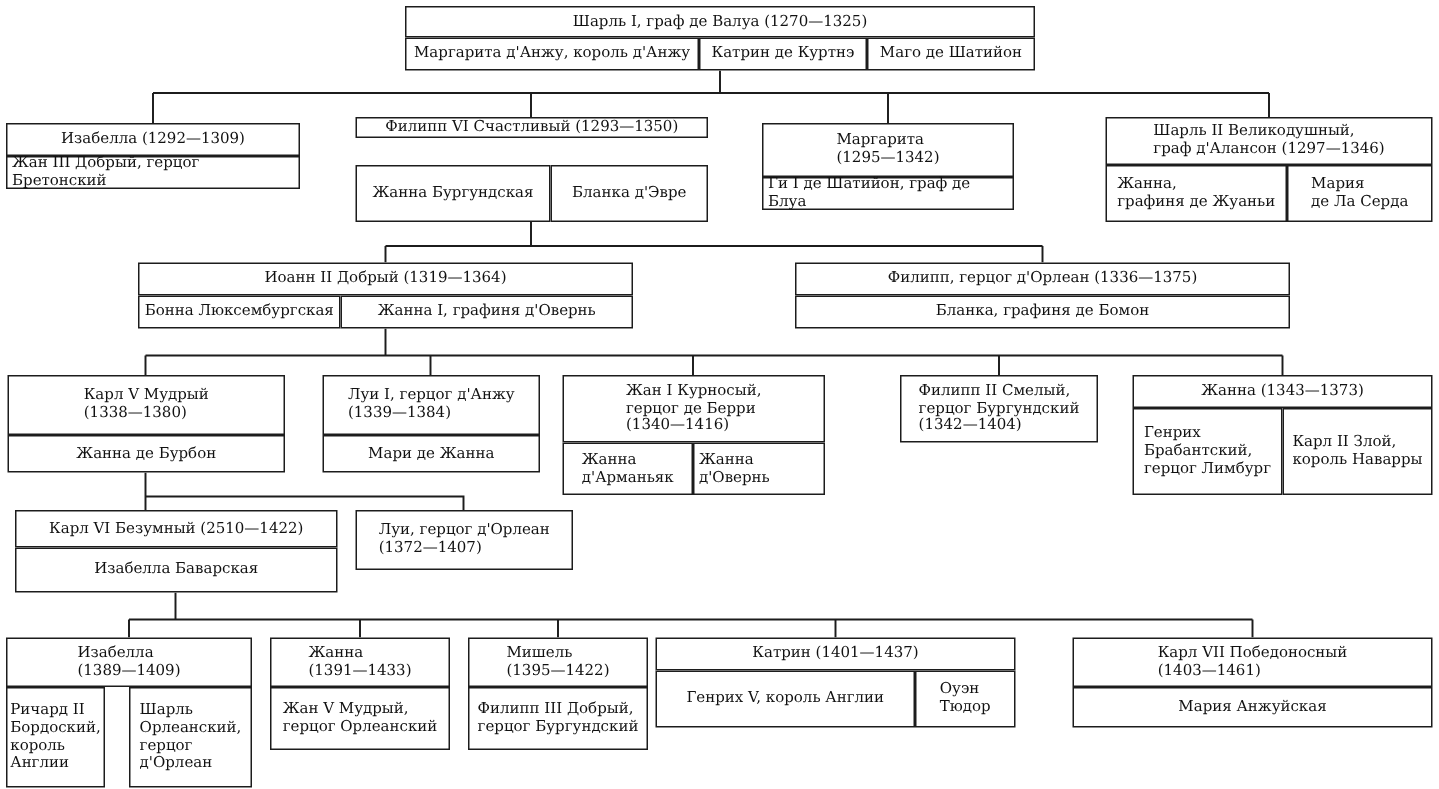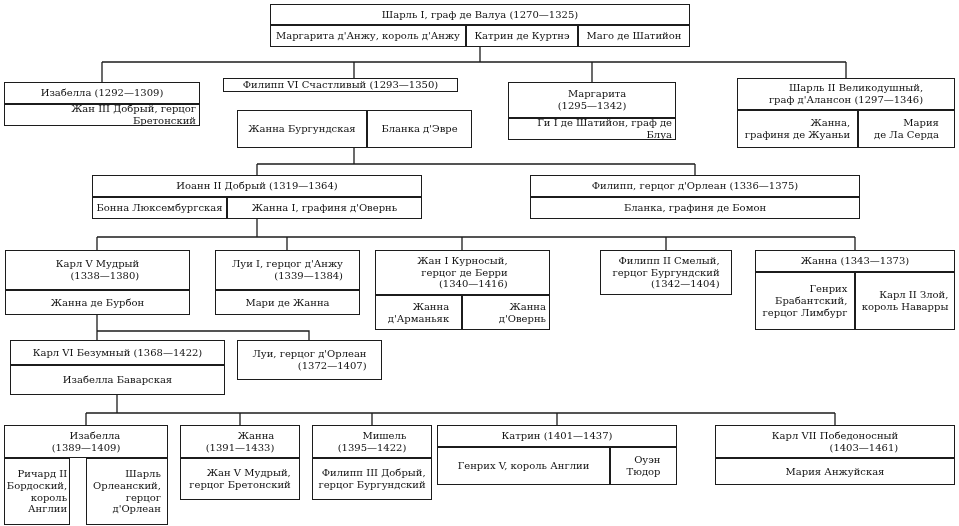--- a/index.html
+++ b/index.html
@@ -17,21 +17,21 @@
     width: 959px; height: 526px;
   }
   .box {
     position: absolute;
     box-sizing: border-box;
     border: 1.5px solid #1c1c1c;
     background: #ffffff;
     display: flex;
     align-items: center;
     justify-content: center;
-    text-align: right;
+    text-align: left;
     white-space: pre-line;
     font-size: 10px;
     line-height: 1.18;
     color: #111111;
     padding: 1px 3px;
   }
 </style>
 </head>
 <body>
 
@@ -46,21 +46,21 @@
   </svg>
 
   <div class="box" style="left:270px;top:4px;width:420px;height:21px">Шарль I, граф де Валуа (1270—1325)</div>
   <div class="box" style="left:270px;top:25px;width:196px;height:22px">Маргарита д'Анжу, король д'Анжу</div>
   <div class="box" style="left:578px;top:25px;width:112px;height:22px">Маго де Шатийон</div>
   <div class="box" style="left:466px;top:25px;width:112px;height:22px">Катрин де Куртнэ</div>
 
   <div class="box" style="left:4px;top:82px;width:196px;height:22px">Изабелла (1292—1309)</div>
   <div class="box" style="left:4px;top:104px;width:196px;height:22px">Жан III Добрый, герцог Бретонский</div>
 
-  <div class="box" style="left:223px;top:78px;width:235px;height:14px">Филипп VI Счастливый (1293—1350)</div>
+  <div class="box" style="left:237px;top:78px;width:235px;height:14px">Филипп VI Счастливый (1293—1350)</div>
   <div class="box" style="left:237px;top:110px;width:130px;height:38px">Жанна Бургундская</div>
   <div class="box" style="left:367px;top:110px;width:105px;height:38px">Бланка д'Эвре</div>
 
   <div class="box" style="left:508px;top:82px;width:168px;height:36px">Маргарита
 (1295—1342)</div>
   <div class="box" style="left:508px;top:118px;width:168px;height:22px">Ги I де Шатийон, граф де Блуа</div>
 
   <div class="box" style="left:737px;top:78px;width:218px;height:32px">Шарль II Великодушный,
 граф д'Алансон (1297—1346)</div>
   <div class="box" style="left:737px;top:110px;width:121px;height:38px">Жанна,
@@ -94,41 +94,41 @@
 герцог Бургундский
 (1342—1404)</div>
 
   <div class="box" style="left:755px;top:250px;width:200px;height:22px">Жанна (1343—1373)</div>
   <div class="box" style="left:755px;top:272px;width:100px;height:58px">Генрих
 Брабантский,
 герцог Лимбург</div>
   <div class="box" style="left:855px;top:272px;width:100px;height:58px">Карл II Злой,
 король Наварры</div>
 
-  <div class="box" style="left:10px;top:340px;width:215px;height:25px">Карл VI Безумный (1368—1422)</div>
+  <div class="box" style="left:10px;top:340px;width:215px;height:25px">Карл VI Безумный (2510—1422)</div>
   <div class="box" style="left:10px;top:365px;width:215px;height:30px">Изабелла Баварская</div>
 
   <div class="box" style="left:237px;top:340px;width:145px;height:40px">Луи, герцог д'Орлеан
 (1372—1407)</div>
 
   <div class="box" style="left:4px;top:425px;width:164px;height:33px">Изабелла
 (1389—1409)</div>
   <div class="box" style="left:4px;top:458px;width:66px;height:67px">Ричард II
 Бордоский,
 король
 Англии</div>
   <div class="box" style="left:86px;top:458px;width:82px;height:67px">Шарль
 Орлеанский,
 герцог
 д'Орлеан</div>
 
   <div class="box" style="left:180px;top:425px;width:120px;height:33px">Жанна
 (1391—1433)</div>
   <div class="box" style="left:180px;top:458px;width:120px;height:42px">Жан V Мудрый,
-герцог Бретонский</div>
+герцог Орлеанский</div>
 
   <div class="box" style="left:312px;top:425px;width:120px;height:33px">Мишель
 (1395—1422)</div>
   <div class="box" style="left:312px;top:458px;width:120px;height:42px">Филипп III Добрый,
 герцог Бургундский</div>
 
   <div class="box" style="left:437px;top:425px;width:240px;height:22px">Катрин (1401—1437)</div>
   <div class="box" style="left:437px;top:447px;width:173px;height:38px">Генрих V, король Англии</div>
   <div class="box" style="left:610px;top:447px;width:67px;height:38px">Оуэн
 Тюдор</div>

